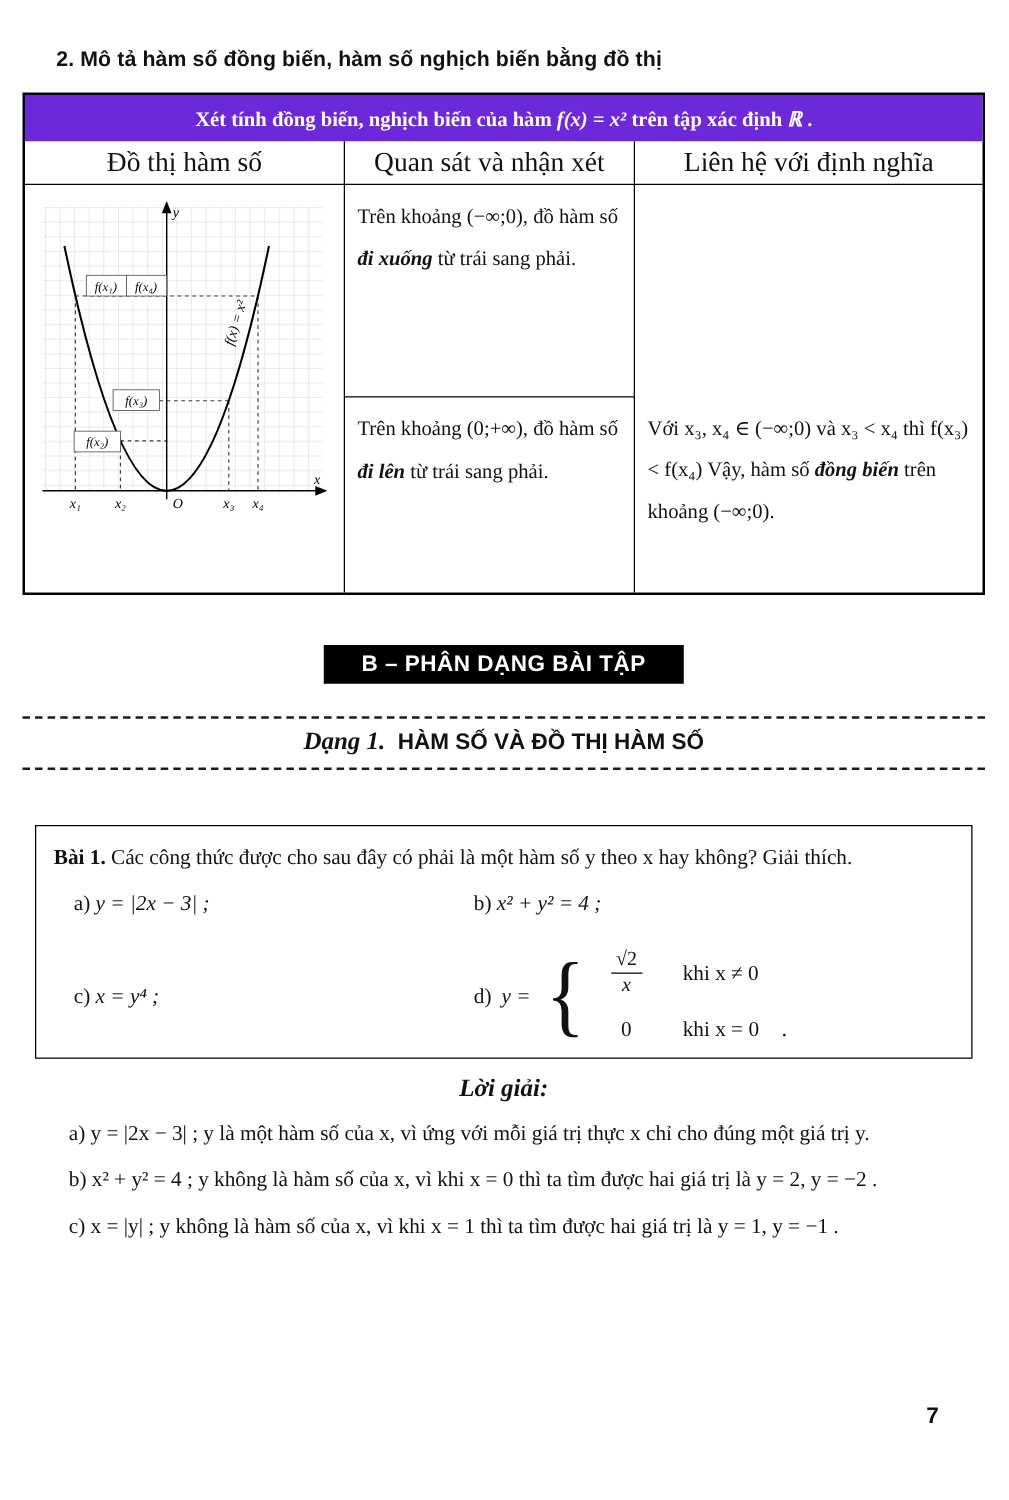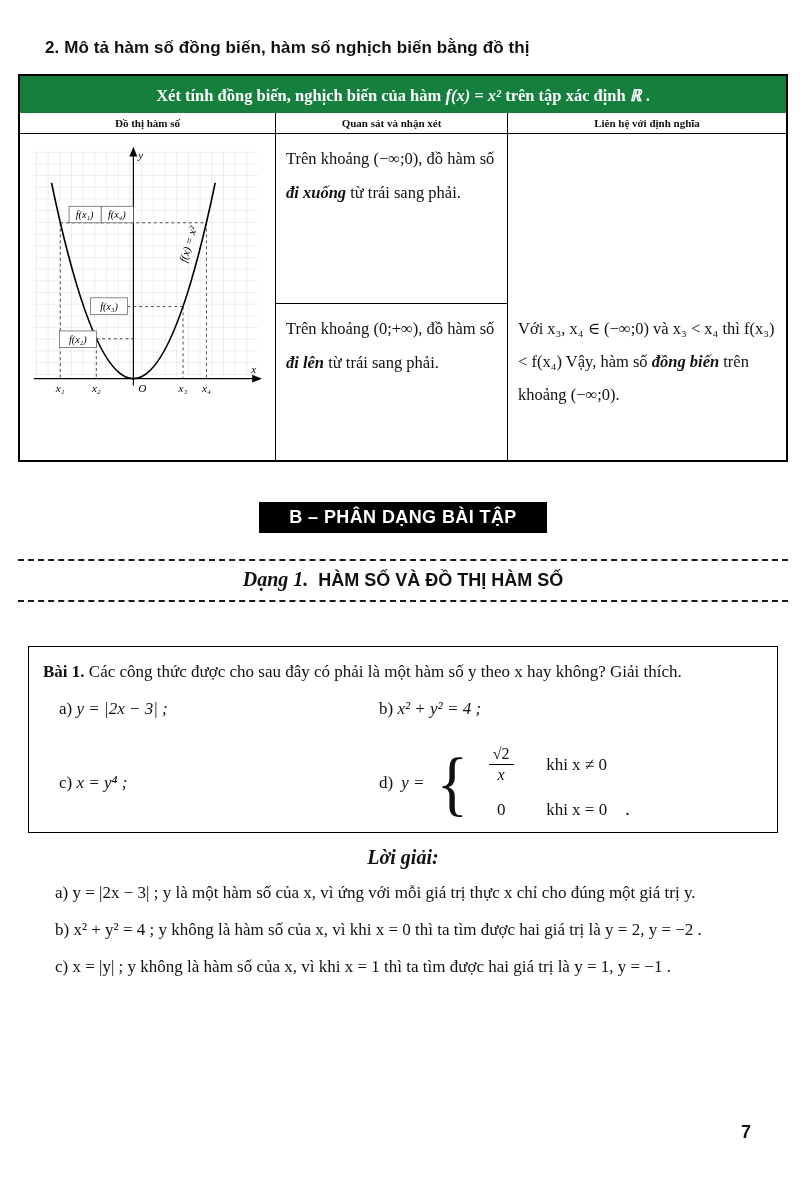--- a/index.html
+++ b/index.html
@@ -12,27 +12,27 @@
   .page { position:relative; width:807px; height:883px; padding:38px 19px 0 18px; }
 
   .main-heading {
     font-family:"Liberation Sans","DejaVu Sans",sans-serif;
     font-weight:bold; font-size:17px; margin-left:27px; letter-spacing:.1px;
   }
 
   
   .tbl { margin-top:16px; width:770px; border:2px solid #000; }
   .tbl-title {
-    background:#15803d; color:#fff; font-weight:bold; font-size:16.5px;
+    background:#6d28d9; color:#fff; font-weight:bold; font-size:16.5px;
     padding:7px 12px; text-align:center;
   }
   .tbl-title .math { font-style:italic; }
   .tbl-head { display:grid; grid-template-columns:256px 232px 1fr; border-bottom:1.6px solid #000; }
   .tbl-head .hcell {
-    font-weight:bold; font-size:11px; text-align:center; padding:4px 2px;
+    font-weight:normal; font-size:22px; text-align:center; padding:4px 2px;
     border-right:1.6px solid #000;
   }
   .tbl-head .hcell:last-child { border-right:none; }
   .tbl-body { display:grid; grid-template-columns:256px 232px 1fr; grid-template-rows:auto auto; }
   .cell { padding:8px 10px; font-size:16.5px; line-height:2.05; }
   .graph-cell { grid-column:1; grid-row:1 / span 2; border-right:1.6px solid #000; padding:6px 4px; }
   .obs { grid-column:2; border-right:1.6px solid #000; }
   .rel { grid-column:3; line-height:2.0; }
   .r1 { grid-row:1; border-bottom:1.6px solid #000; min-height:160px; }
   .r2 { grid-row:2; min-height:145px; }

